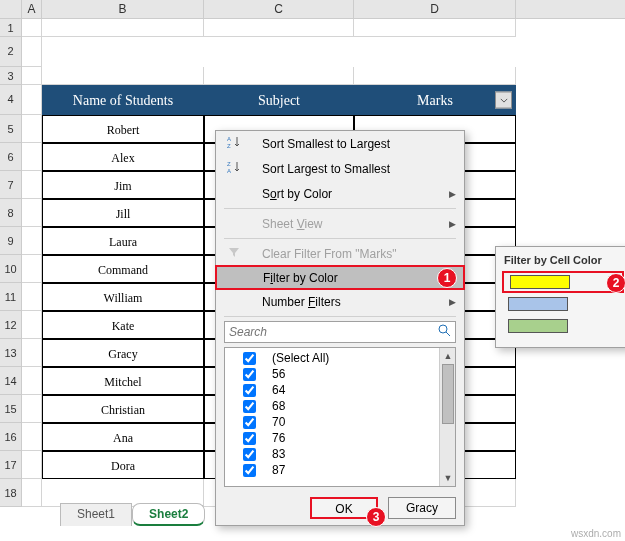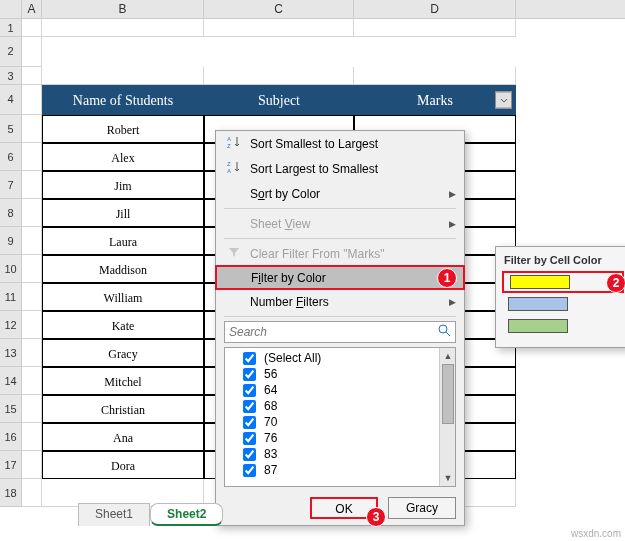--- a/index.html
+++ b/index.html
@@ -97,21 +97,21 @@
       border: 1px solid #a0a0a0;
       box-shadow: 3px 3px 8px rgba(0,0,0,0.25);
       font-size: 12px;
       font-family: "Segoe UI", Tahoma, sans-serif;
     }
     .menu-item {
       display: flex;
       align-items: center;
       height: 25px;
       padding: 0 8px;
-      gap: 6px;
+      gap: 18px;
       position: relative;
     }
     .menu-item .icon-slot { width: 20px; text-align: center; color: #555; }
     .menu-item .label { flex: 1; text-align: left; }
     .menu-item .arrow { width: 10px; text-align: right; color: #555; font-size: 9px; }
     .menu-item.disabled { color: #a0a0a0; }
     .menu-item.highlight {
       background: #bfbfbf;
       border: 2px solid #e81123;
       margin: -1px;
@@ -141,21 +141,21 @@
       background: #fff;
       height: 140px;
       overflow: hidden;
       position: relative;
       padding: 2px 0;
       font-size: 12px;
     }
     .check-item {
       display: flex;
       align-items: center;
-      gap: 8px;
+      gap: 16px;
       padding: 0 6px 0 18px;
       height: 16px;
     }
     .check-item input { margin: 0; }
     .scroll-track {
       position: absolute;
       right: 0; top: 0;
       width: 16px;
       height: 100%;
       background: #e8e8e8;
@@ -252,21 +252,20 @@
 
     
     .tabs {
       position: absolute;
       bottom: 15px;
       left: 60px;
       display: flex;
       gap: 0;
       font-size: 12px;
       font-family: "Segoe UI", Tahoma, sans-serif;
-      margin-left: 18px;
     }
     .tab {
       padding: 3px 16px;
       border: 1px solid #bbb;
       background: #efefef;
       color: #555;
       border-bottom: none;
     }
     .tab.active {
       background: #fff;
@@ -366,21 +365,21 @@
       <div class="row">
         <div class="row-hdr">9</div>
         <div class="cell cA"></div>
         <div class="data-cell cB">Laura</div>
         <div class="data-cell cC"></div>
         <div class="data-cell cD"></div>
       </div>
       <div class="row">
         <div class="row-hdr">10</div>
         <div class="cell cA"></div>
-        <div class="data-cell cB">Maddison</div>
+        <div class="data-cell cB">Command</div>
         <div class="data-cell cC"></div>
         <div class="data-cell cD"></div>
       </div>
       <div class="row">
         <div class="row-hdr">11</div>
         <div class="cell cA"></div>
         <div class="data-cell cB">William</div>
         <div class="data-cell cC"></div>
         <div class="data-cell cD"></div>
       </div>

